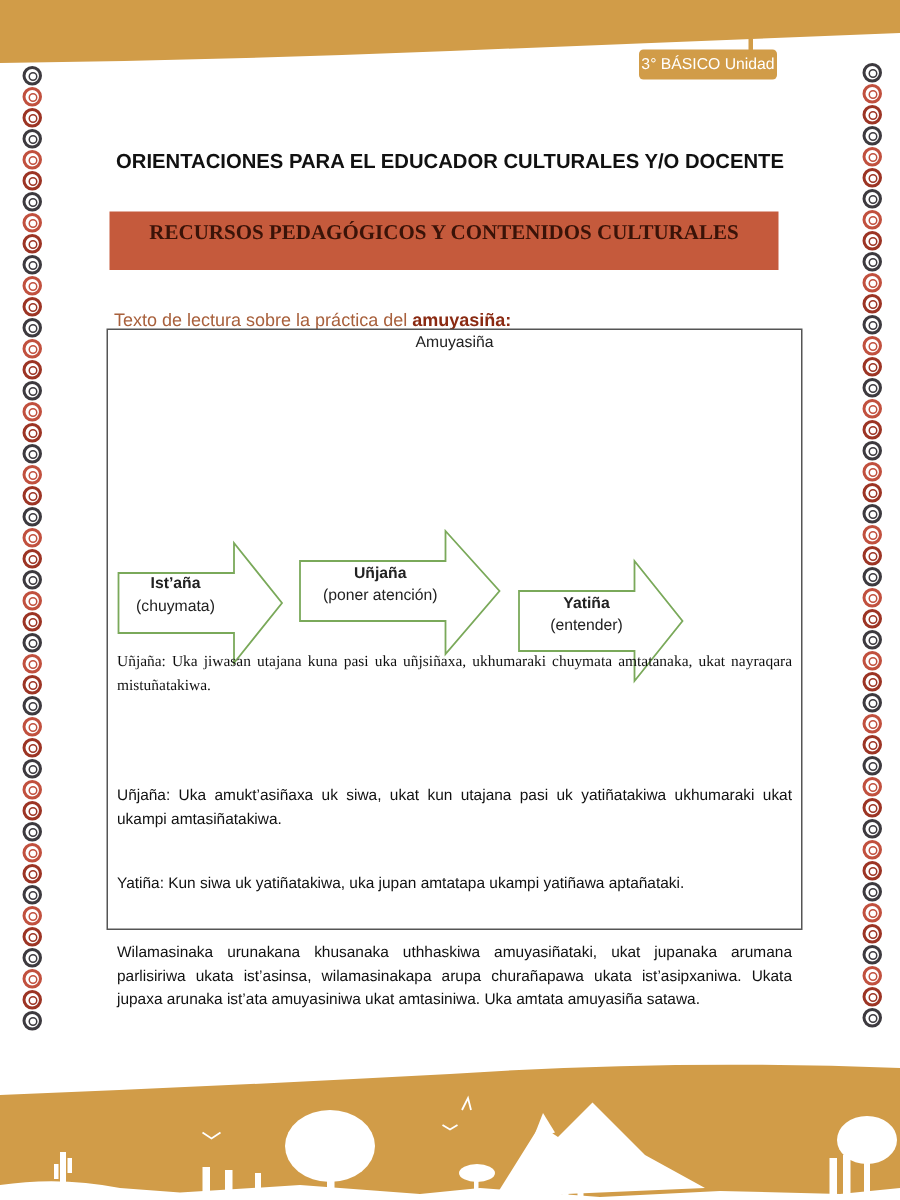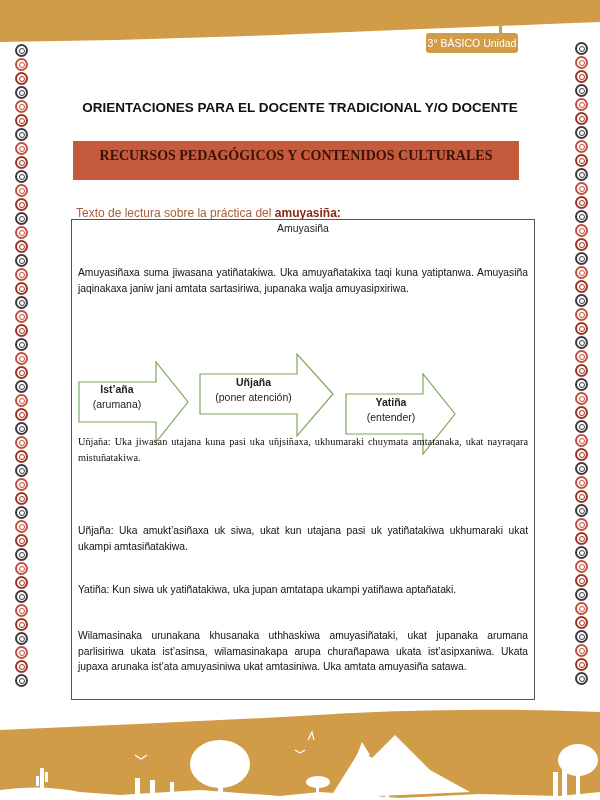--- a/index.html
+++ b/index.html
@@ -13,21 +13,21 @@
   .ring { width:13px; height:13px; border-radius:50%; border:2.5px solid; margin-bottom:1px; position:relative; }
   .ring::after { content:""; position:absolute; left:2px; top:2px; width:4px; height:4px; border-radius:50%; border:1.5px solid; border-color:inherit; }
   .ring.dark { border-color:#3d3a3f; }
   .ring.red { border-color:#c1503e; }
   .ring.red2 { border-color:#9c3424; }
   .main-title { position:absolute; left:60px; top:100px; width:480px; text-align:center; font-weight:bold; font-size:13.5px; color:#111; }
   .banner { position:absolute; left:73px; top:141px; width:446px; height:39px; background:#c55a3c; text-align:center; }
   .banner span { font-family:"Liberation Serif", serif; font-weight:bold; font-size:14px; color:#3a1308; line-height:30px;margin-top:20px; }
   .intro { position:absolute; left:76px; top:206px; font-size:12px; color:#a8603c; }
   .intro b { color:#8a2a12; }
-  .box { position:absolute; left:71px; top:219px; width:464px; height:481px; border:1px solid #555; }
+  .box { position:absolute; left:71px; top:219px; width:464px; height:401px; border:1px solid #555; }
   .box-title { position:absolute; top:2px; width:100%; text-align:center; font-size:10.5px; color:#222; }
   .para { position:absolute; left:6px; width:450px; font-size:10.3px; line-height:15.5px; color:#111; text-align:justify; }
   .arrow { position:absolute; }
   .arrow-label { position:absolute; text-align:center; font-size:10.5px; color:#222; line-height:15px; }
   .arrow-label b { display:block; font-weight:bold; }
   .bottom-scene { position:absolute; left:0; top:700px; width:600px; height:100px; }
 </style>
 </head>
 <body>
 
@@ -127,39 +127,38 @@
     <div class="ring red2"></div>
     <div class="ring dark"></div>
     <div class="ring red"></div>
     <div class="ring red2"></div>
     <div class="ring dark"></div>
     <div class="ring red"></div>
     <div class="ring red2"></div>
     <div class="ring dark"></div>
   </div>
 
-<div class="main-title">ORIENTACIONES PARA EL DOCENTE TRADICIONAL Y/O DOCENTE</div>
+<div class="main-title">ORIENTACIONES PARA EL EDUCADOR CULTURALES Y/O DOCENTE</div>
 
 <div class="banner">
   <span>RECURSOS PEDAGÓGICOS Y CONTENIDOS CULTURALES</span>
 </div>
 
 <div class="intro">
   <span>Texto de lectura sobre la práctica del </span><b>amuyasiña:</b>
 </div>
 
 <div class="box">
   <div class="box-title">Amuyasiña</div>
-  <div class="para" style="top:45px;">Amuyasiñaxa suma jiwasana yatiñatakiwa. Uka amuyañatakixa taqi kuna yatiptanwa. Amuyasiña jaqinakaxa janiw jani amtata sartasiriwa, jupanaka walja amuyasipxiriwa.</div>
 
   <svg class="arrow" style="left:6px;top:140px;" width="112" height="85">
     <polygon points="1,22 78,22 78,2 110,42 78,82 78,62 1,62" fill="#fff" stroke="#7aa95a" stroke-width="1.2"></polygon>
   </svg>
   <div class="arrow-label" style="left:10px;top:162px;width:70px;">
-    <b>Ist’aña</b><span>(arumana)</span>
+    <b>Ist’aña</b><span>(chuymata)</span>
   </div>
 
   <svg class="arrow" style="left:127px;top:132px;" width="136" height="90">
     <polygon points="1,22 98,22 98,2 134,42 98,84 98,62 1,62" fill="#fff" stroke="#7aa95a" stroke-width="1.2"></polygon>
   </svg>
   <div class="arrow-label" style="left:134px;top:155px;width:95px;">
     <b>Uñjaña</b><span>(poner atención)</span>
   </div>
 
   <svg class="arrow" style="left:273px;top:152px;" width="112" height="84">

